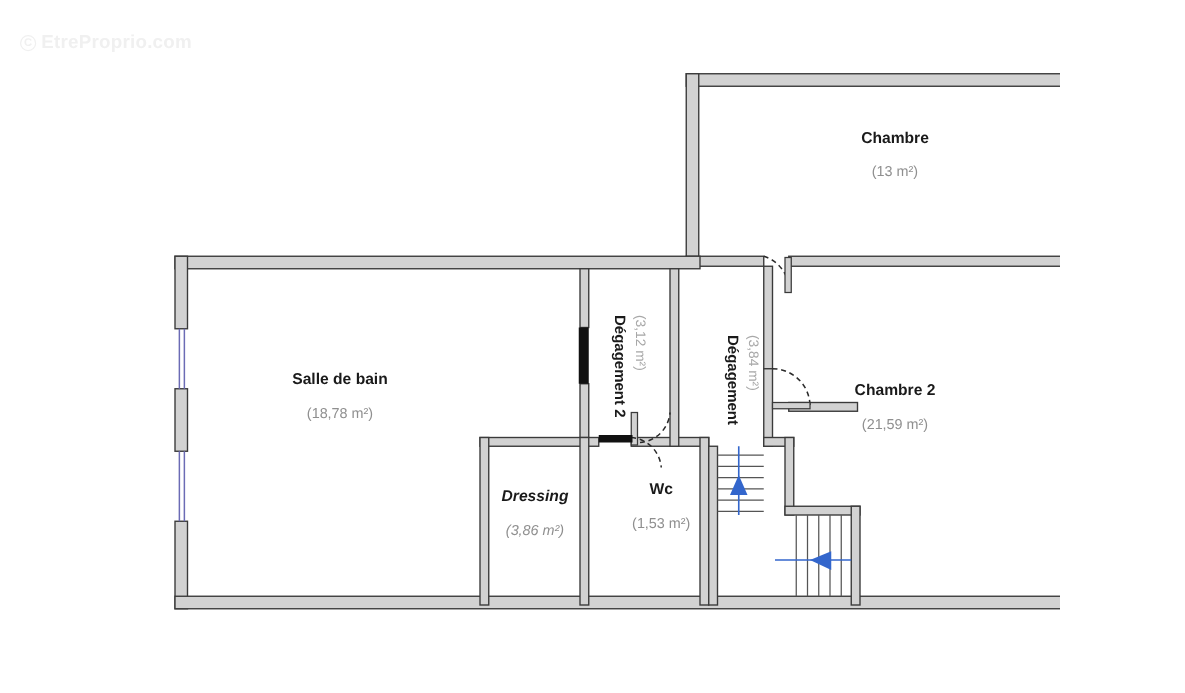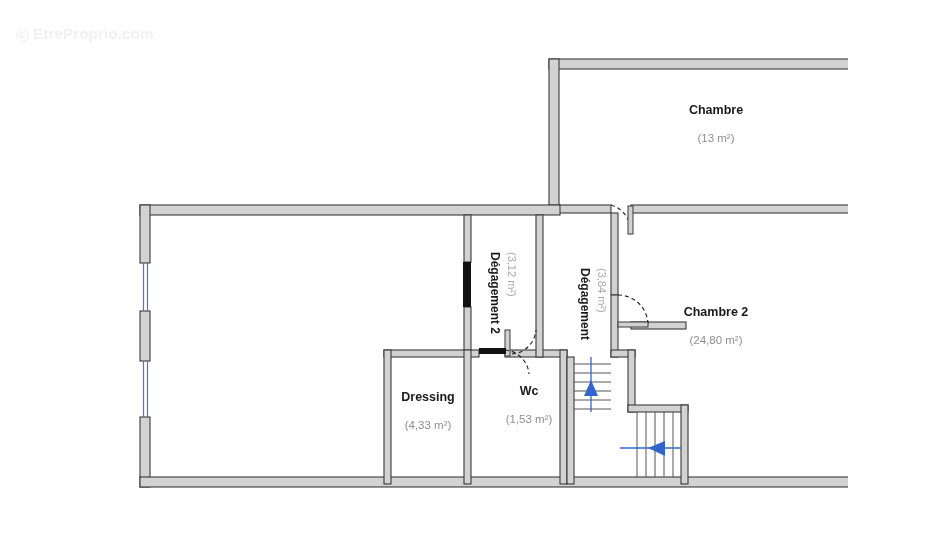--- a/index.html
+++ b/index.html
@@ -221,29 +221,33 @@
 
   <div class="watermark">
     <span class="wm-c">C</span><span>EtreProprio.com</span>
   </div>
 
   <div class="room-label" style="left:716px; top:124px; transform:translate(-50%,-50%);">
     <span class="room-name">Chambre</span>
     <span class="room-area">(13 m²)</span>
   </div>
 
+  <div class="room-label" style="left:272px; top:317px; transform:translate(-50%,-50%);">
+    <span class="room-name">Salle de bain</span>
+    <span class="room-area">(18,78 m²)</span>
+  </div>
 
   <div class="room-label" style="left:716px; top:326px; transform:translate(-50%,-50%);">
     <span class="room-name">Chambre 2</span>
-    <span class="room-area">(24,80 m²)</span>
-  </div>
-
-  <div class="room-label" style="left:428px; top:411px; transform:translate(-50%,-50%);">
+    <span class="room-area">(21,59 m²)</span>
+  </div>
+
+  <div class="room-label" style="left:428px; top:411px; transform:translate(-50%,-50%);font-style:italic;">
     <span class="room-name">Dressing</span>
-    <span class="room-area">(4,33 m²)</span>
+    <span class="room-area">(3,86 m²)</span>
   </div>
 
   <div class="room-label" style="left:529px; top:405px; transform:translate(-50%,-50%);">
     <span class="room-name">Wc</span>
     <span class="room-area">(1,53 m²)</span>
   </div>
 
   <div class="vert-label" style="left:505px; top:252px; transform:rotate(90deg);">
     <span class="vlab-name">Dégagement 2</span>
   </div>

